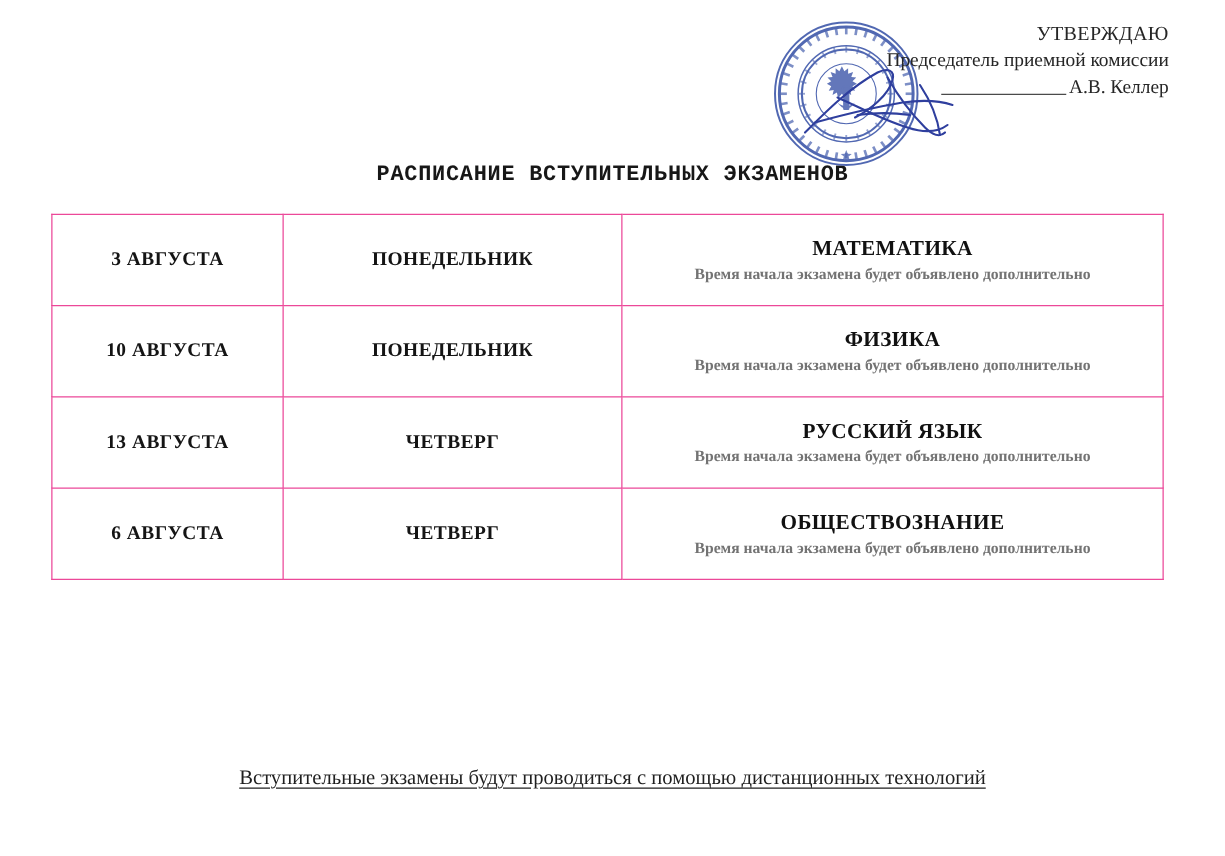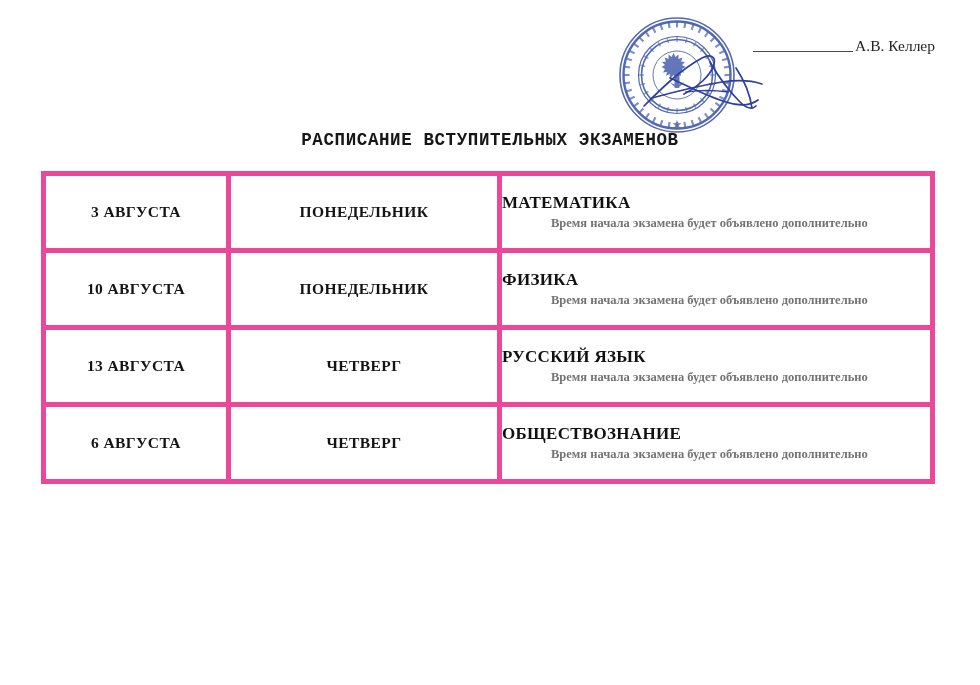--- a/index.html
+++ b/index.html
@@ -40,21 +40,21 @@
     display: block;
   }
   .approval-block .line-approve {
     font-size: 16px;
     letter-spacing: 0.3px;
   }
   .approval-signature-row {
     display: flex;
     align-items: flex-end;
     justify-content: flex-end;
-    margin-top: 18px;
+    margin-top: 1px;
     gap: 2px;
   }
   .sig-rule {
     display: inline-block;
     width: 100px;
     border-bottom: 1px solid #4a4a4a;
     height: 1px;
     margin-bottom: 4px;
   }
   .approval-name {
@@ -101,39 +101,40 @@
   
   .schedule-table {
     position: absolute;
     left: 41px;
     top: 171px;
     width: 889px;
     border-collapse: collapse;
     table-layout: fixed;
   }
   .schedule-table td {
-    border: 5px solid #ec4899;
+    border: 1px solid #ec4899;
     vertical-align: middle;
     padding: 0;
     height: 72px;
   }
   .col-date   { width: 185px; }
   .col-day    { width: 271px; }
   .col-subject{ width: 433px; }
 
   .cell-date,
   .cell-day {
     text-align: center;
     font-size: 15.5px;
     font-weight: bold;
     letter-spacing: 0.4px;
     color: #141414;
   }
 
   .cell-subject {
+    text-align: center;
     padding: 4px 6px 6px;
     line-height: 1.18;
   }
   .subject-name {
     display: block;
     font-size: 17px;
     font-weight: bold;
     letter-spacing: 0.3px;
     color: #111111;
     margin-bottom: 2px;
@@ -266,20 +267,22 @@
       <path d="M4 58 C 22 40, 40 22, 62 10 C 70 6, 76 8, 74 16 C 71 28, 56 40, 44 46"></path>
       <path d="M12 50 C 34 44, 58 38, 82 34 C 96 32, 110 32, 122 36"></path>
       <path d="M30 30 C 48 38, 66 48, 86 54 C 98 58, 110 58, 118 52"></path>
       <path d="M70 14 C 78 28, 88 42, 100 54 C 106 60, 112 62, 116 58"></path>
       <path d="M96 20 C 104 32, 110 46, 112 60"></path>
       <path d="M46 44 C 60 42, 74 42, 88 44"></path>
     </g>
   </svg>
 
   <div class="approval-block">
+    <span class="line line-approve">УТВЕРЖДАЮ</span>
+    <span class="line">Председатель приемной комиссии</span>
     <div class="approval-signature-row">
       <span class="sig-rule"></span>
       <span class="approval-name">А.В. Келлер</span>
     </div>
   </div>
 
   <div class="doc-title">РАСПИСАНИЕ ВСТУПИТЕЛЬНЫХ ЭКЗАМЕНОВ</div>
 
   <table class="schedule-table">
     <colgroup>
@@ -323,14 +326,17 @@
           <span class="subject-name">ОБЩЕСТВОЗНАНИЕ</span>
           <span class="subject-note">Время начала экзамена будет объявлено дополнительно</span>
         </td>
       </tr>
 
 
 
     </tbody>
   </table>
 
+  <div class="footer-note">
+    <span>Вступительные экзамены будут проводиться с помощью дистанционных технологий</span>
+  </div>
 
 </div>
 
 </body></html>

